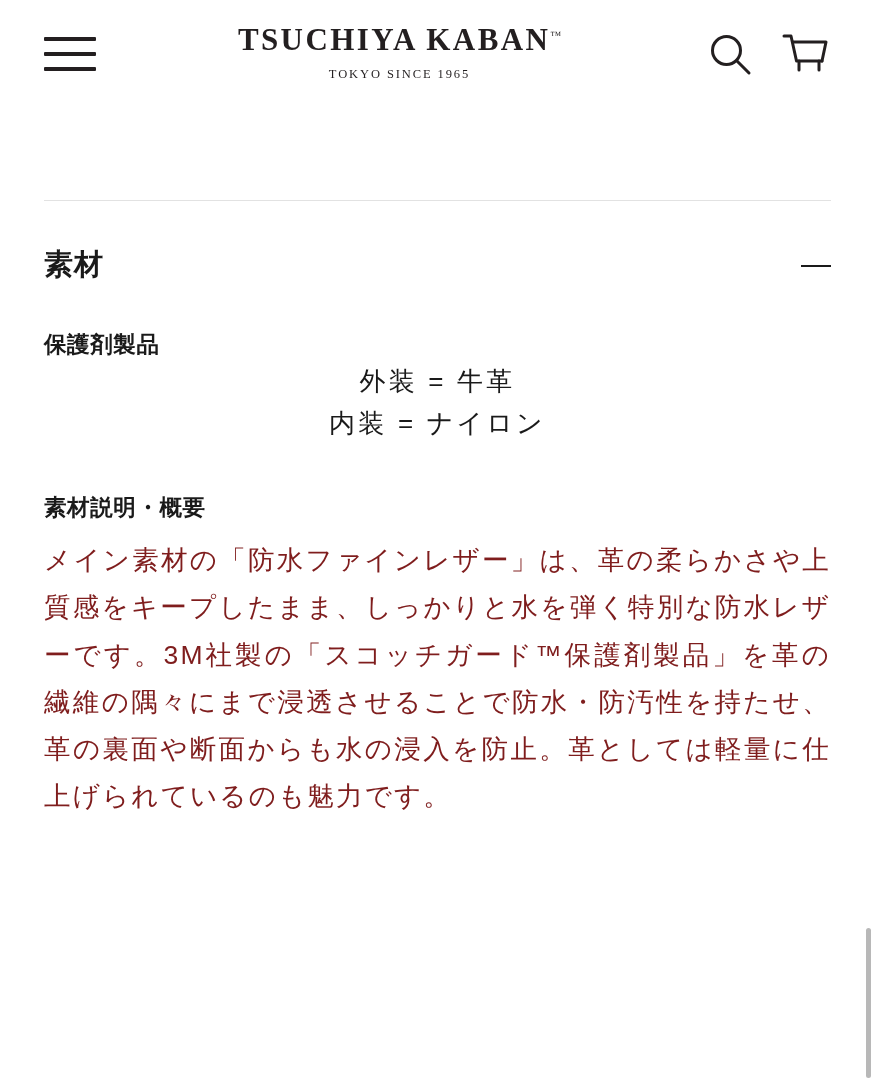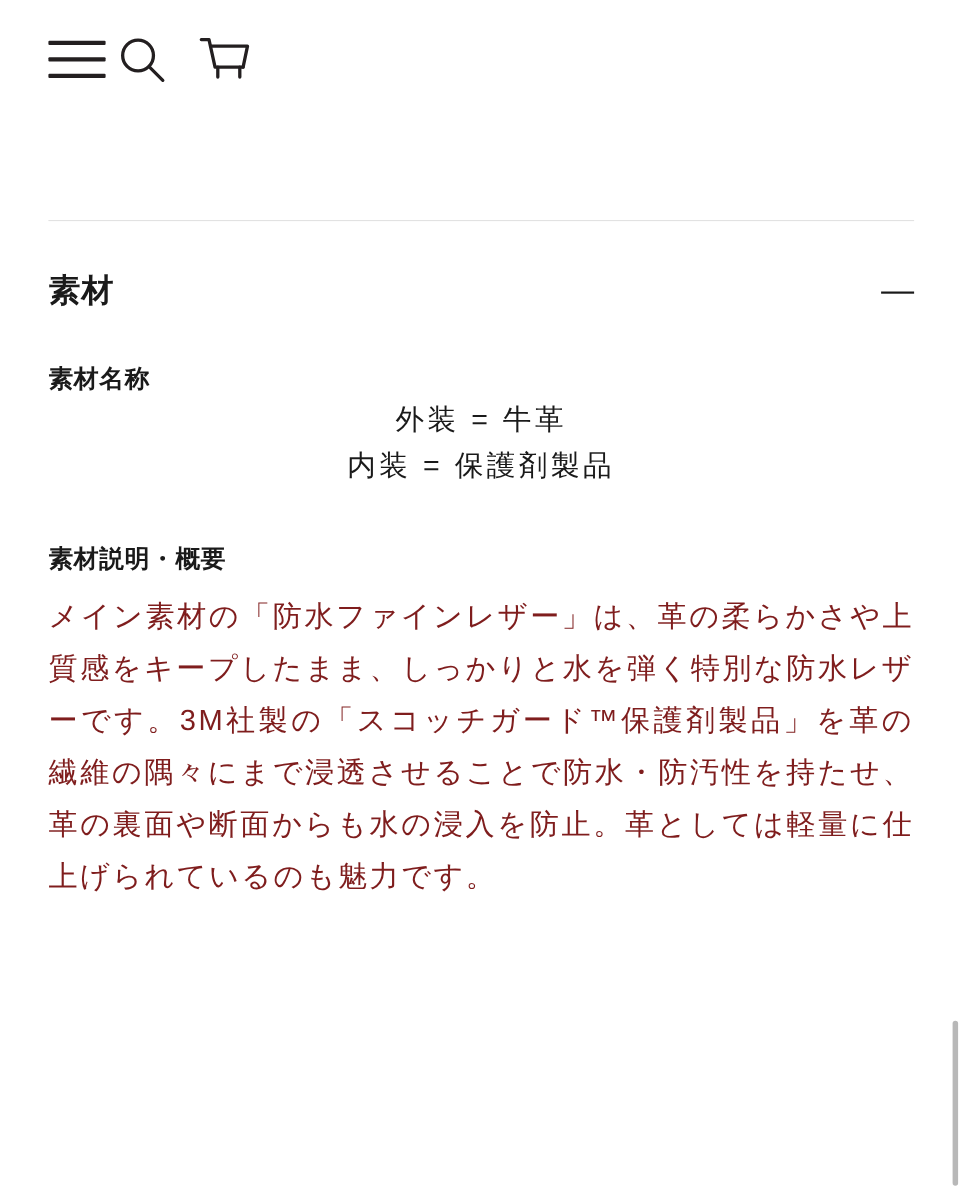--- a/index.html
+++ b/index.html
@@ -187,20 +187,24 @@
 <div class="page">
 
   <div class="header">
 
     <div class="hamburger">
       <span></span>
       <span></span>
       <span></span>
     </div>
 
+    <div class="brand">
+      <div class="brand-name"><span>TSUCHIYA KABAN</span><span class="brand-tm">™</span></div>
+      <div class="brand-sub">TOKYO  SINCE 1965</div>
+    </div>
 
     <div class="header-icons">
       <button class="icon-btn" aria-label="search">
         <svg width="46" height="46" viewBox="0 0 46 46" fill="none" xmlns="http://www.w3.org/2000/svg">
           <circle cx="19.5" cy="19.5" r="14" stroke="#231f20" stroke-width="3"></circle>
           <line x1="29.5" y1="29.5" x2="42" y2="42" stroke="#231f20" stroke-width="3" stroke-linecap="round"></line>
         </svg>
       </button>
       <button class="icon-btn" aria-label="cart">
         <svg width="50" height="46" viewBox="0 0 50 46" fill="none" xmlns="http://www.w3.org/2000/svg">
@@ -215,23 +219,23 @@
 
   <div class="divider"></div>
 
   <div class="section-head">
     <div class="section-title">素材</div>
     <div class="toggle-minus"></div>
   </div>
 
   <div class="content">
 
-    <div class="label">素材名称</div>
+    <div class="label">保護剤製品</div>
     <div class="spec-line">外装 = 牛革</div>
-    <div class="spec-line">内装 = 保護剤製品</div>
+    <div class="spec-line">内装 = ナイロン</div>
 
     <div class="label desc-label">素材説明・概要</div>
     <div class="desc">メイン素材の「防水ファインレザー」は、革の柔らかさや上質感をキープしたまま、しっかりと水を弾く特別な防水レザーです。3M社製の「スコッチガード™保護剤製品」を革の繊維の隅々にまで浸透させることで防水・防汚性を持たせ、革の裏面や断面からも水の浸入を防止。革としては軽量に仕上げられているのも魅力です。</div>
   </div>
 
   <div class="scrollbar-track">
     <div class="scrollbar-thumb"></div>
   </div>
 
 </div>

